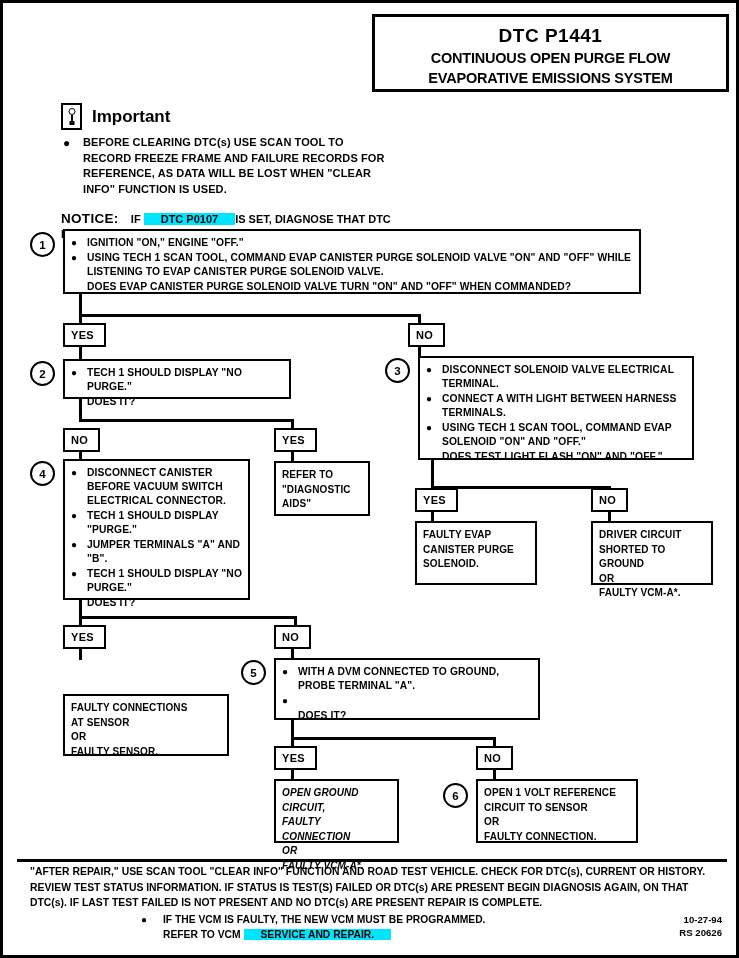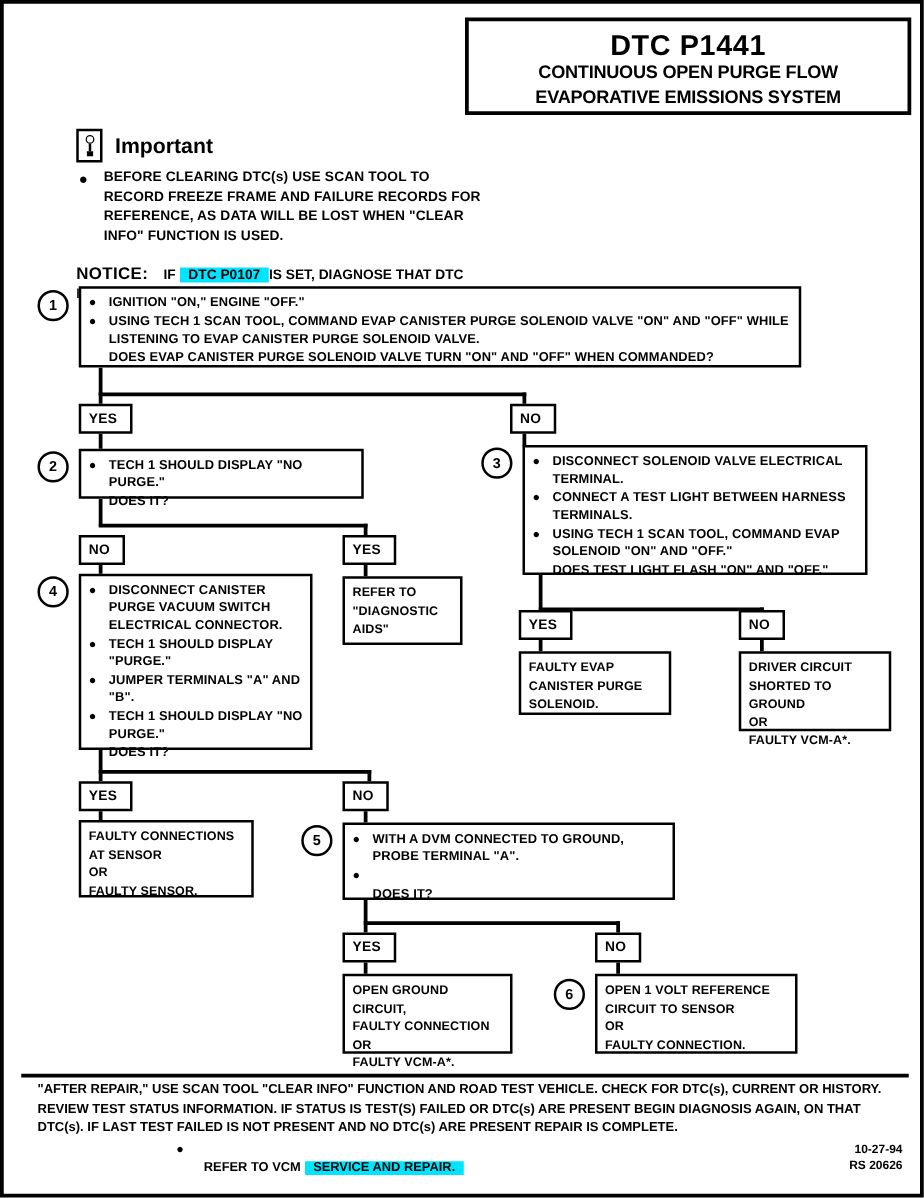--- a/index.html
+++ b/index.html
@@ -24,21 +24,21 @@
   .title-block {
     position: absolute;
     left: 369px; top: 11px;
     width: 357px; height: 78px;
     border: 3px solid #000;
     background: #fff;
     text-align: center;
     padding-top: 5px;
   }
   .title-code {
-    font-size: 23px;
+    font-size: 19px;
     font-weight: bold;
     letter-spacing: 0.5px;
     line-height: 28px;
   }
   .title-sub {
     font-size: 14.5px;
     font-weight: bold;
     line-height: 17px;
     letter-spacing: -0.2px;
     margin-top: 3px;
@@ -113,21 +113,21 @@
     line-height: 15px;
   }
   .notice .lbl {
     font-size: 13.5px;
     font-weight: bold;
     letter-spacing: 0.3px;
   }
   .hl {
     background: #00e5ff;
     color: #000;
-    padding: 0 7px;
+    padding: 0 17px;
   }
   
   .box {
     position: absolute;
     border: 2.5px solid #000;
     background: #fff;
     z-index: 5;
   }
   .box .inner {
     padding: 5px 6px 5px 6px;
@@ -304,21 +304,21 @@
 
   <div class="step" style="left:382px; top:355px;">3</div>
   <div class="box" style="left:415px; top:353px; width:276px; height:104px;">
     <div class="inner">
       <div class="bl">
         <span class="dot">●</span>
         <span class="txt">DISCONNECT SOLENOID VALVE ELECTRICAL TERMINAL.</span>
       </div>
       <div class="bl">
         <span class="dot">●</span>
-        <span class="txt">CONNECT A TEST LIGHT BETWEEN HARNESS TERMINALS.</span>
+        <span class="txt">CONNECT A WITH LIGHT BETWEEN HARNESS TERMINALS.</span>
       </div>
       <div class="bl">
         <span class="dot">●</span>
         <span class="txt">USING TECH 1 SCAN TOOL, COMMAND EVAP SOLENOID "ON" AND "OFF."</span>
       </div>
       <div class="plain">DOES TEST LIGHT FLASH "ON" AND "OFF."</div>
     </div>
   </div>
 
   <div class="ln" style="left:76px; top:396px; width:3px; height:22px;"></div>
@@ -337,21 +337,21 @@
       <div class="nobullet">"DIAGNOSTIC</div>
       <div class="nobullet">AIDS"</div>
     </div>
   </div>
 
   <div class="step" style="left:27px; top:458px;">4</div>
   <div class="box" style="left:60px; top:456px; width:187px; height:141px;">
     <div class="inner">
       <div class="bl">
         <span class="dot">●</span>
-        <span class="txt">DISCONNECT CANISTER PURGE VACUUM SWITCH ELECTRICAL CONNECTOR.</span>
+        <span class="txt">DISCONNECT CANISTER BEFORE VACUUM SWITCH ELECTRICAL CONNECTOR.</span>
       </div>
       <div class="bl">
         <span class="dot">●</span>
         <span class="txt">TECH 1 SHOULD DISPLAY "PURGE."</span>
       </div>
       <div class="bl">
         <span class="dot">●</span>
         <span class="txt">JUMPER TERMINALS "A" AND "B".</span>
       </div>
       <div class="bl">
@@ -365,21 +365,21 @@
   <div class="ln" style="left:428px; top:457px; width:3px; height:28px;"></div>
   <div class="ln" style="left:428px; top:483px; width:180px; height:3px;"></div>
   <div class="ln" style="left:605px; top:483px; width:3px; height:12px;"></div>
 
   <div class="yn" style="left:412px; top:485px; width:43px; height:24px;">YES</div>
   <div class="yn" style="left:588px; top:485px; width:37px; height:24px;">NO</div>
 
   <div class="ln" style="left:428px; top:508px; width:3px; height:12px;"></div>
   <div class="ln" style="left:605px; top:508px; width:3px; height:12px;"></div>
 
-  <div class="box" style="left:412px; top:518px; width:122px; height:51px;">
+  <div class="box" style="left:412px; top:518px; width:122px; height:64px;">
     <div class="inner">
       <div class="nobullet">FAULTY EVAP</div>
       <div class="nobullet">CANISTER PURGE</div>
       <div class="nobullet">SOLENOID.</div>
     </div>
   </div>
 
   <div class="box" style="left:588px; top:518px; width:122px; height:64px;">
     <div class="inner">
       <div class="nobullet">DRIVER CIRCUIT</div>
@@ -392,21 +392,21 @@
   <div class="ln" style="left:76px; top:596px; width:3px; height:26px;"></div>
   <div class="ln" style="left:76px; top:613px; width:218px; height:3px;"></div>
   <div class="ln" style="left:291px; top:613px; width:3px; height:12px;"></div>
 
   <div class="yn" style="left:60px; top:622px; width:43px; height:24px;">YES</div>
   <div class="yn" style="left:271px; top:622px; width:37px; height:24px;">NO</div>
 
   <div class="ln" style="left:76px; top:645px; width:3px; height:12px;"></div>
   <div class="ln" style="left:288px; top:645px; width:3px; height:12px;"></div>
 
-  <div class="box" style="left:60px; top:653px; width:140px; height:62px;">
+  <div class="box" style="left:60px; top:691px; width:166px; height:62px;">
     <div class="inner">
       <div class="nobullet">FAULTY CONNECTIONS</div>
       <div class="nobullet">AT SENSOR</div>
       <div class="nobullet">OR</div>
       <div class="nobullet">FAULTY SENSOR.</div>
     </div>
   </div>
 
   <div class="step" style="left:238px; top:657px;">5</div>
   <div class="box" style="left:271px; top:655px; width:266px; height:62px;">
@@ -425,21 +425,21 @@
   <div class="ln" style="left:288px; top:716px; width:3px; height:28px;"></div>
   <div class="ln" style="left:288px; top:734px; width:205px; height:3px;"></div>
   <div class="ln" style="left:490px; top:734px; width:3px; height:12px;"></div>
 
   <div class="yn" style="left:271px; top:743px; width:43px; height:24px;">YES</div>
   <div class="yn" style="left:473px; top:743px; width:37px; height:24px;">NO</div>
 
   <div class="ln" style="left:288px; top:766px; width:3px; height:12px;"></div>
   <div class="ln" style="left:490px; top:766px; width:3px; height:12px;"></div>
 
-  <div class="box" style="left:271px; top:776px; width:136px; height:64px;">
+  <div class="box" style="left:271px; top:776px; width:125px; height:64px;font-style:italic;">
     <div class="inner">
       <div class="nobullet">OPEN GROUND CIRCUIT,</div>
       <div class="nobullet">FAULTY CONNECTION</div>
       <div class="nobullet">OR</div>
       <div class="nobullet">FAULTY VCM-A*.</div>
     </div>
   </div>
 
   <div class="step" style="left:440px; top:780px;">6</div>
   <div class="box" style="left:473px; top:776px; width:162px; height:64px;">
@@ -450,21 +450,21 @@
       <div class="nobullet">FAULTY CONNECTION.</div>
     </div>
   </div>
 
   <div class="footer-rule"></div>
   <div class="footer-text">"AFTER REPAIR," USE SCAN TOOL "CLEAR INFO" FUNCTION AND ROAD TEST VEHICLE. CHECK FOR DTC(s), CURRENT OR HISTORY. REVIEW TEST STATUS INFORMATION. IF STATUS IS TEST(S) FAILED OR DTC(s) ARE PRESENT BEGIN DIAGNOSIS AGAIN, ON THAT DTC(s). IF LAST TEST FAILED IS NOT PRESENT AND NO DTC(s) ARE PRESENT REPAIR IS COMPLETE.</div>
 
   <div class="footer-bullet">
     <span class="dot">●</span>
     <span class="txt">
-      <br>
+      <span>IF THE VCM IS FAULTY, THE NEW VCM MUST BE PROGRAMMED.</span><br>
       <span>REFER TO VCM</span>
       <span class="hl">SERVICE AND REPAIR.</span>
     </span>
   </div>
 
   <div class="docid">
     <div>10-27-94</div>
     <div>RS 20626</div>
   </div>
 

